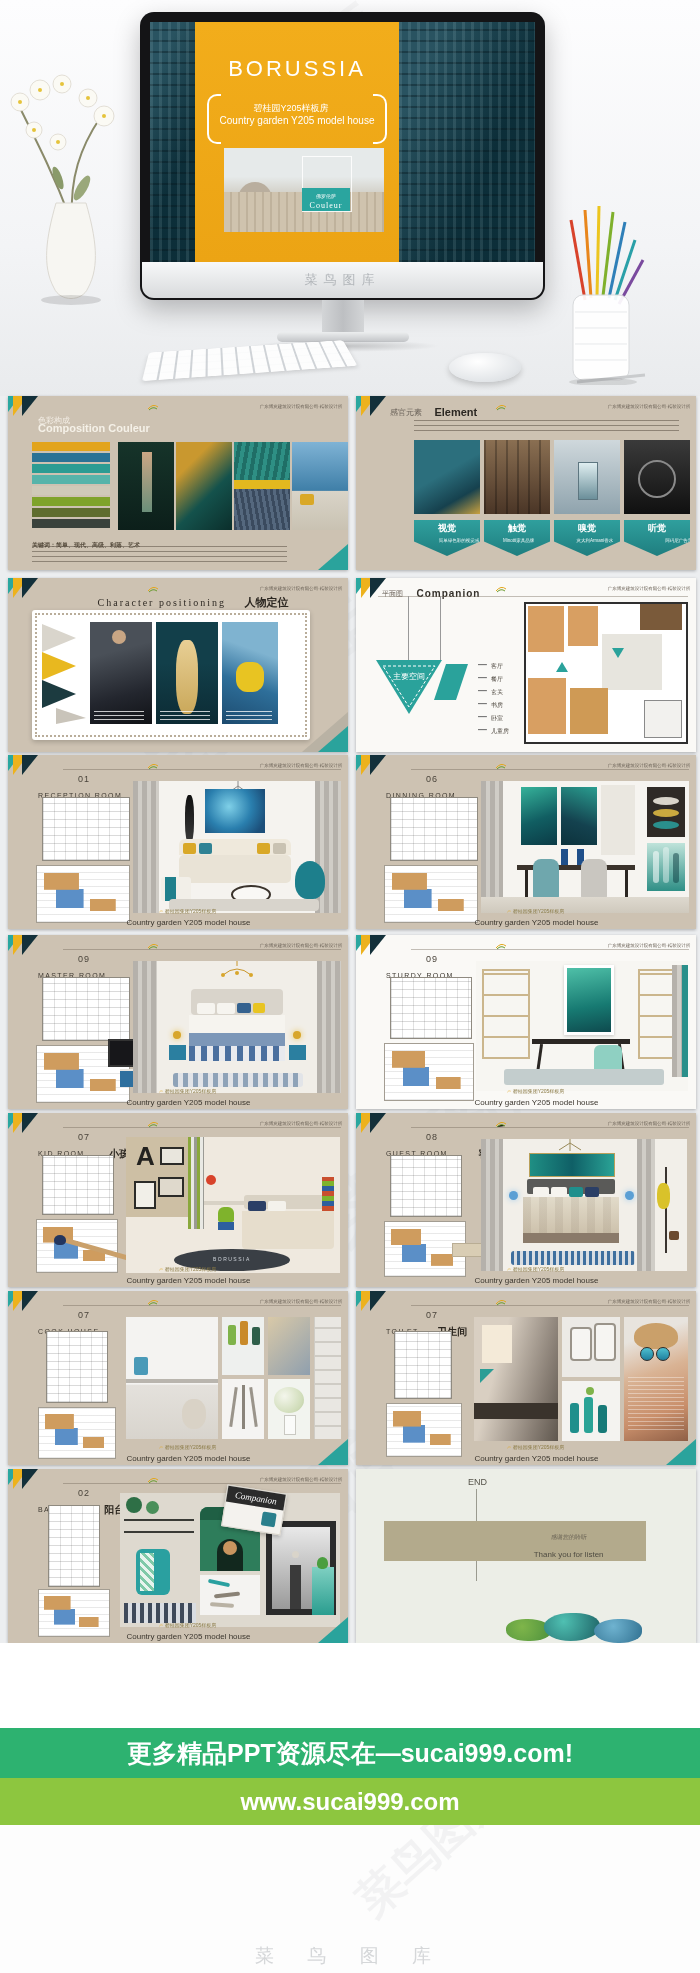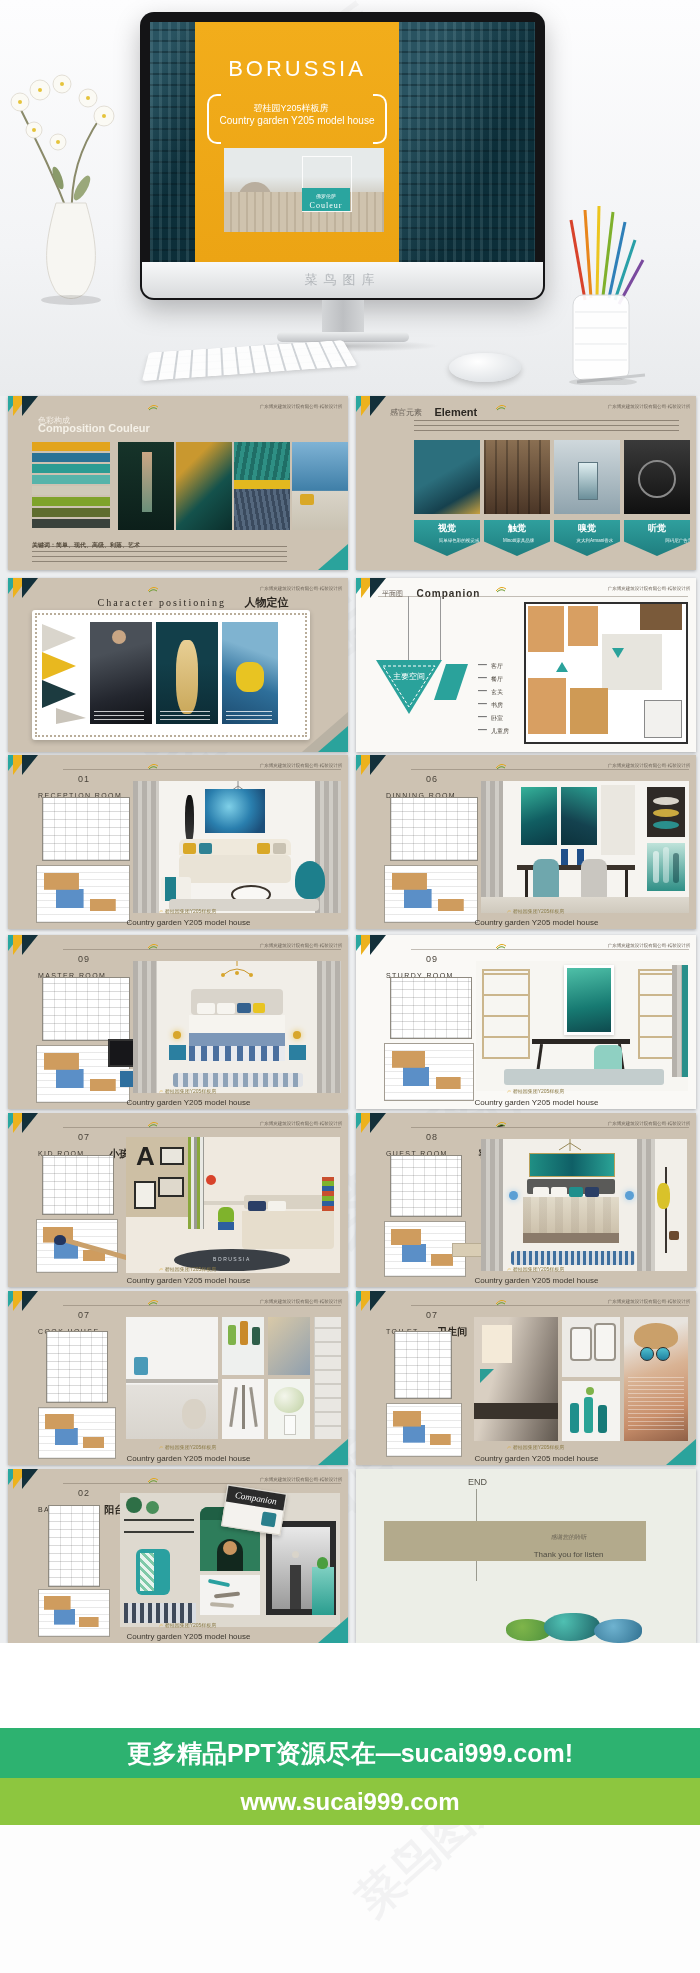--- a/index.html
+++ b/index.html
@@ -809,13 +809,14 @@
     <div class="abs" style="left:188px;top:144px;width:56px;height:28px;border-radius:50% 45% 55% 50%;background:radial-gradient(circle at 35% 30%,#4fc0b2,#1c5f63);"></div>
     <div class="abs" style="left:238px;top:150px;width:48px;height:24px;border-radius:55% 45% 50% 55%;background:radial-gradient(circle at 40% 30%,#6fb3d0,#2f6f8f);"></div>
   </div>
 </div>
 
 <div id="band-white"></div>
 <div id="banner1"><span>更多精品PPT资源尽在—sucai999.com!</span></div>
 <div id="banner2"><span>www.sucai999.com</span></div>
 <div id="bottomarea">
   <div class="wm" style="left:340px;top:-10px;font-size:46px;opacity:.08;transform:rotate(-42deg);">菜鸟图库</div>
+  <div id="bottom-wm">菜 鸟 图 库</div>
 </div>
 
 </body></html>

